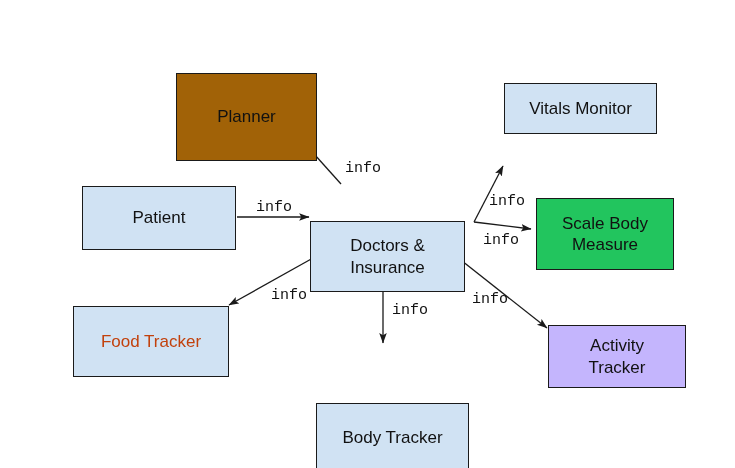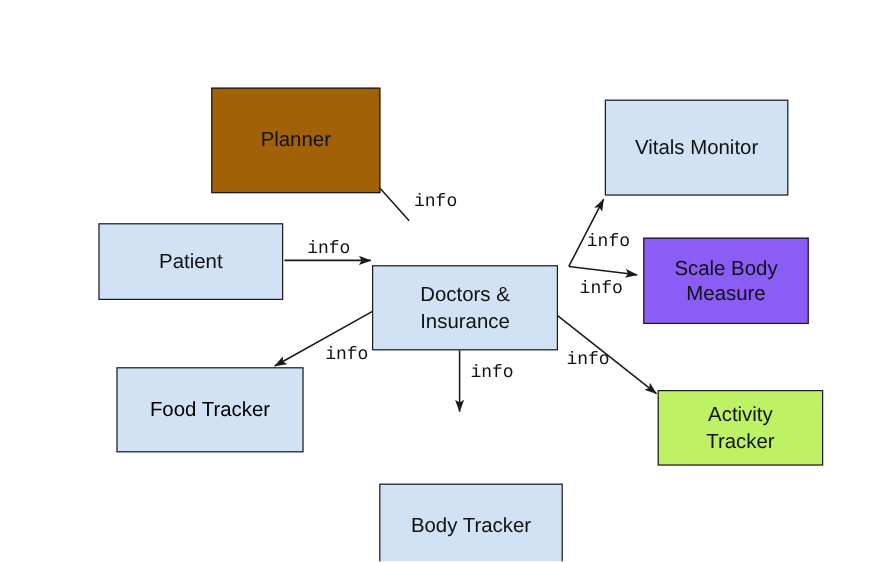--- a/index.html
+++ b/index.html
@@ -69,26 +69,26 @@
         <line x1="383" y1="257" x2="383" y2="343" stroke="#1a1a1a" stroke-width="1.3" marker-end="url(#arrowhead)"></line>
         <line x1="457" y1="257" x2="547" y2="328" stroke="#1a1a1a" stroke-width="1.3" marker-end="url(#arrowhead)"></line>
       </g>
   </svg>
 
   <div id="nodes-layer">
       <div class="node" style="left: 176px; top: 73px; width: 141px; height: 88px; background: #a16207; border-color: rgb(26, 26, 26); color: rgb(17, 17, 17);">Planner</div>
       <div class="node" style="left: 82px; top: 186px; width: 154px; height: 64px; background: rgb(208, 226, 243); border-color: rgb(26, 26, 26); color: rgb(17, 17, 17);">Patient</div>
       <div class="node" style="left: 310px; top: 185px; width: 155px; height: 71px; background: rgb(208, 226, 243); border-color: rgb(26, 26, 26); color: rgb(17, 17, 17); margin-top: 36px;">Doctors &amp;
 Insurance</div>
-      <div class="node" style="left: 504px; top: 83px; width: 153px; height: 80px; background: rgb(208, 226, 243); border-color: rgb(26, 26, 26); color: rgb(17, 17, 17);">Vitals Monitor</div>
-      <div class="node" style="left: 536px; top: 198px; width: 138px; height: 72px; background: #8b5cf6; border-color: rgb(26, 26, 26); color: rgb(17, 17, 17);">Scale Body
+      <div class="node" style="left: 504px; top: 83px; width: 153px; height: 51px; background: rgb(208, 226, 243); border-color: rgb(26, 26, 26); color: rgb(17, 17, 17);">Vitals Monitor</div>
+      <div class="node" style="left: 536px; top: 198px; width: 138px; height: 72px; background: #22c55e; border-color: rgb(26, 26, 26); color: rgb(17, 17, 17);">Scale Body
 Measure</div>
-      <div class="node" style="left: 73px; top: 306px; width: 156px; height: 71px; background: rgb(208, 226, 243); border-color: rgb(26, 26, 26); color: #000000; margin-left: 24px;">Food Tracker</div>
+      <div class="node" style="left: 73px; top: 306px; width: 156px; height: 71px; background: rgb(208, 226, 243); border-color: rgb(26, 26, 26); color: #c2410c;">Food Tracker</div>
       <div class="node" style="left: 316px; top: 356px; width: 153px; height: 69px; background: rgb(208, 226, 243); border-color: rgb(26, 26, 26); color: rgb(17, 17, 17); margin-top: 47px;">Body Tracker</div>
-      <div class="node" style="left: 548px; top: 325px; width: 138px; height: 63px; background: #bef264; border-color: rgb(26, 26, 26); color: rgb(17, 17, 17);">Activity
+      <div class="node" style="left: 548px; top: 325px; width: 138px; height: 63px; background: #c4b5fd; border-color: rgb(26, 26, 26); color: rgb(17, 17, 17);">Activity
 Tracker</div>
     </div>
   <div id="labels-layer">
       <div class="edge-label" style="left: 256px; top: 200px; color: rgb(17, 17, 17);">info</div>
       <div class="edge-label" style="left: 345px; top: 161px; color: rgb(17, 17, 17);">info</div>
       <div class="edge-label" style="left: 489px; top: 194px; color: rgb(17, 17, 17);">info</div>
       <div class="edge-label" style="left: 483px; top: 233px; color: rgb(17, 17, 17);">info</div>
       <div class="edge-label" style="left: 271px; top: 288px; color: rgb(17, 17, 17);">info</div>
       <div class="edge-label" style="left: 392px; top: 303px; color: rgb(17, 17, 17);">info</div>
       <div class="edge-label" style="left: 472px; top: 292px; color: rgb(17, 17, 17);">info</div>

